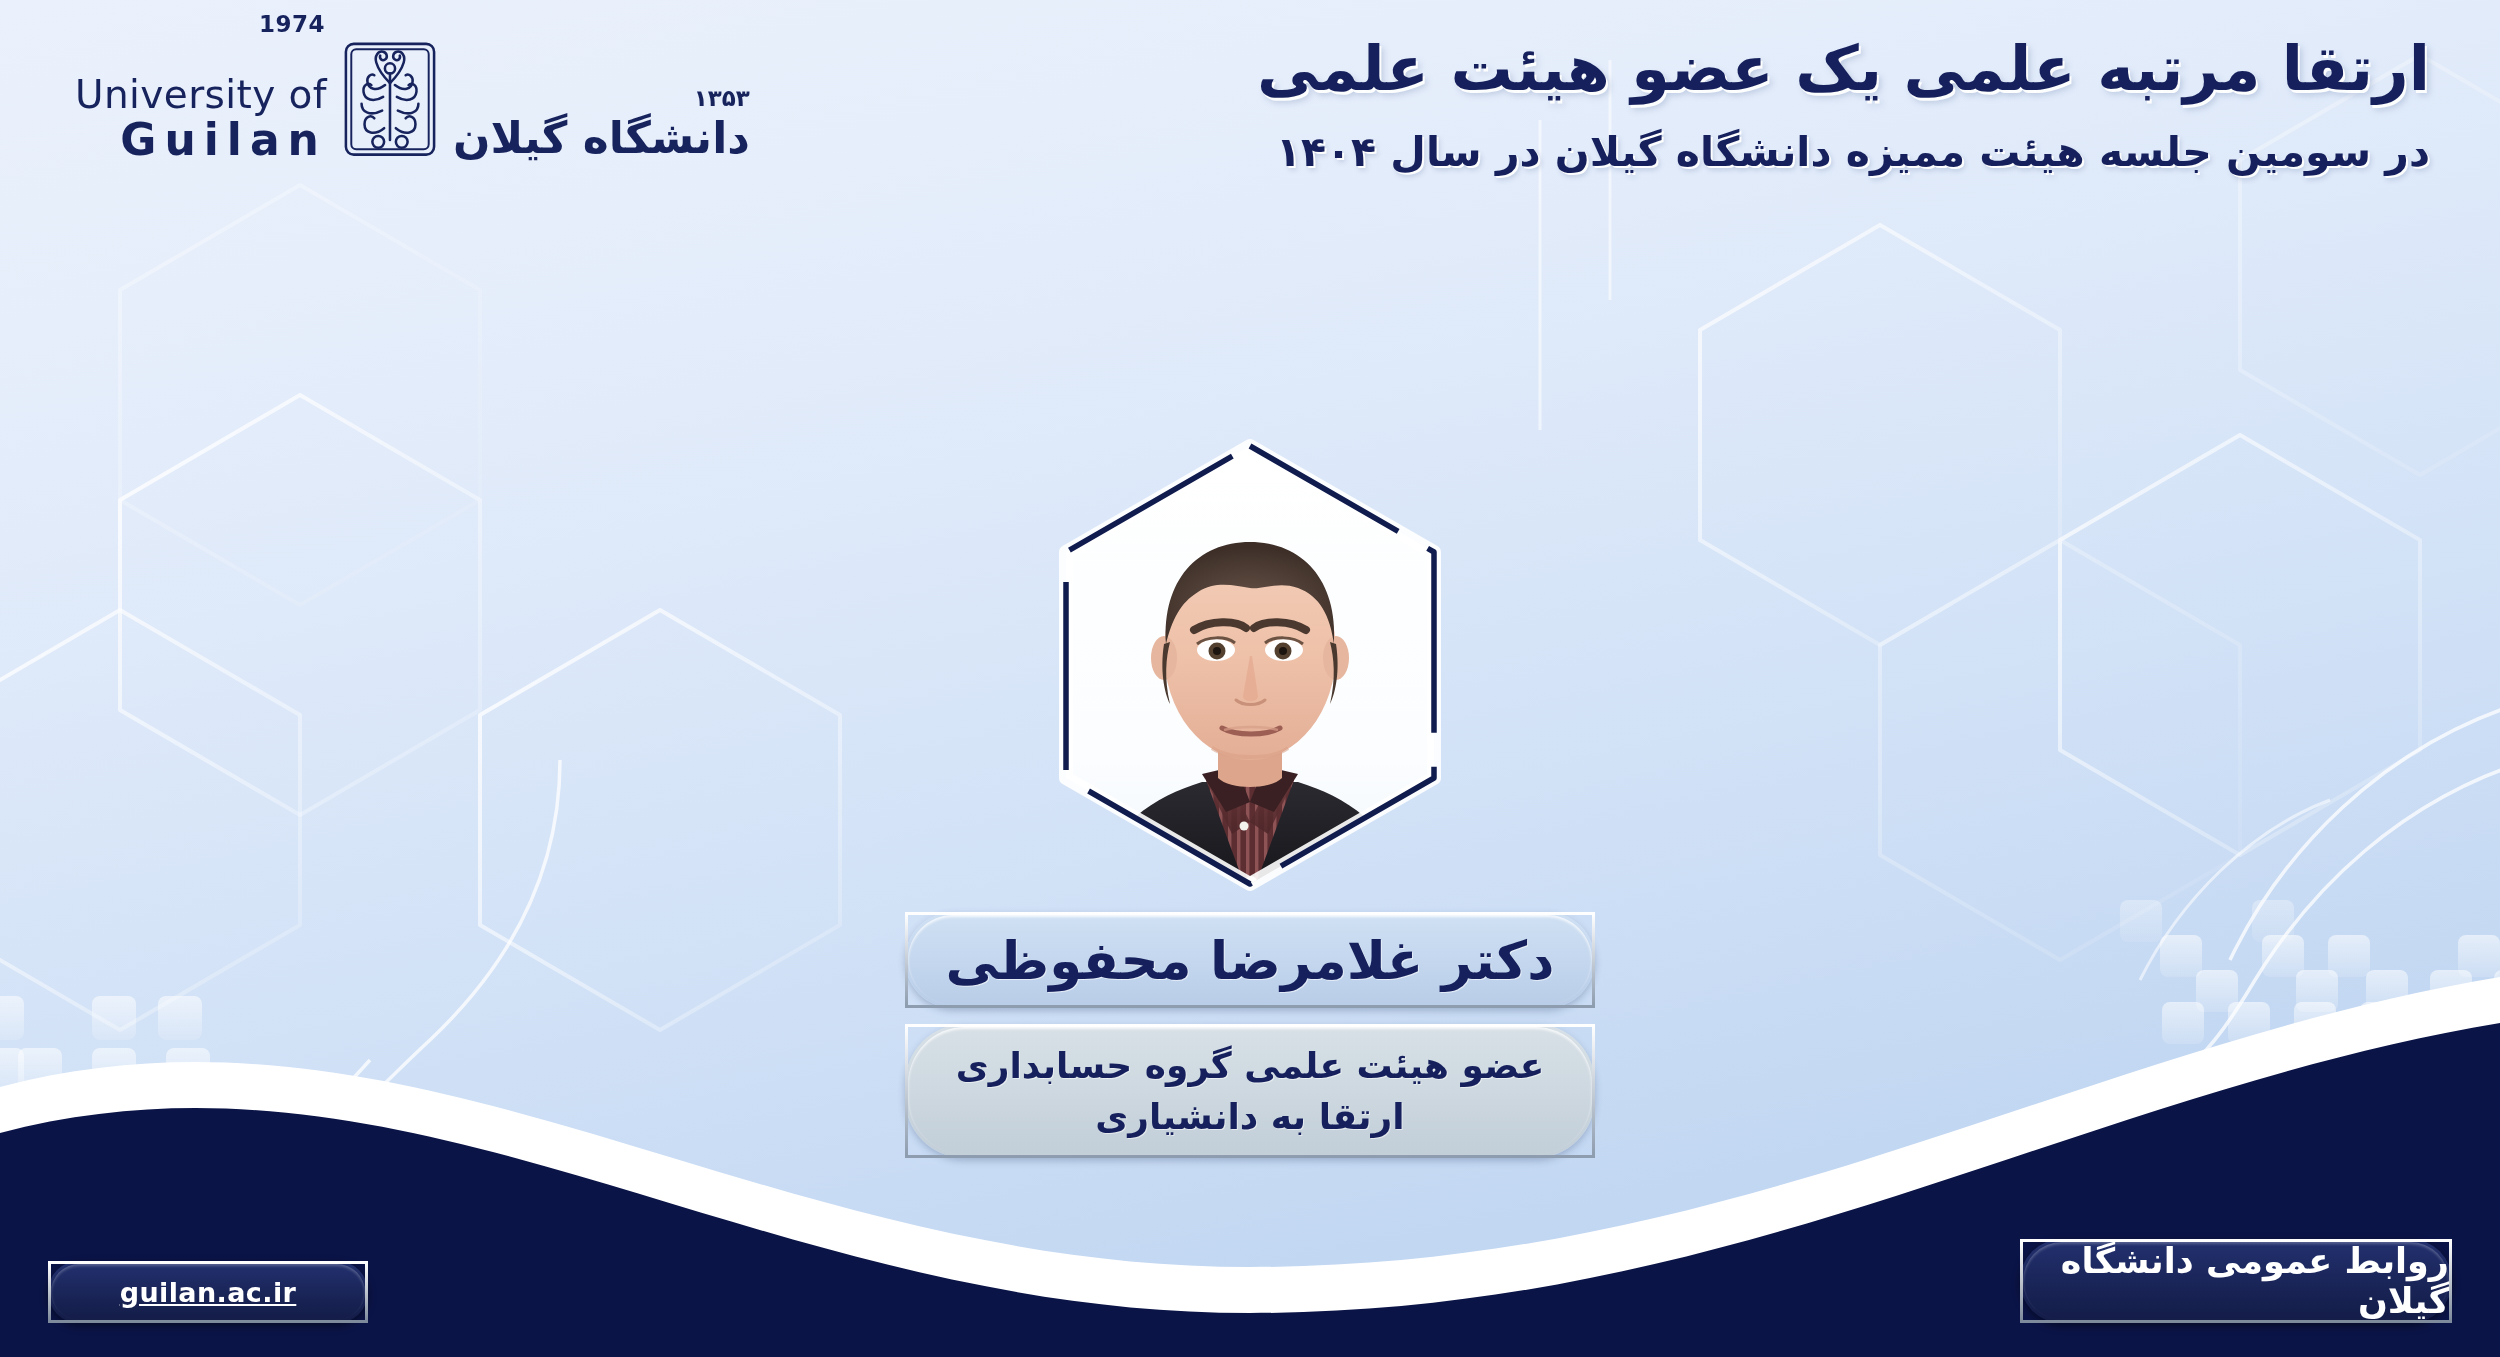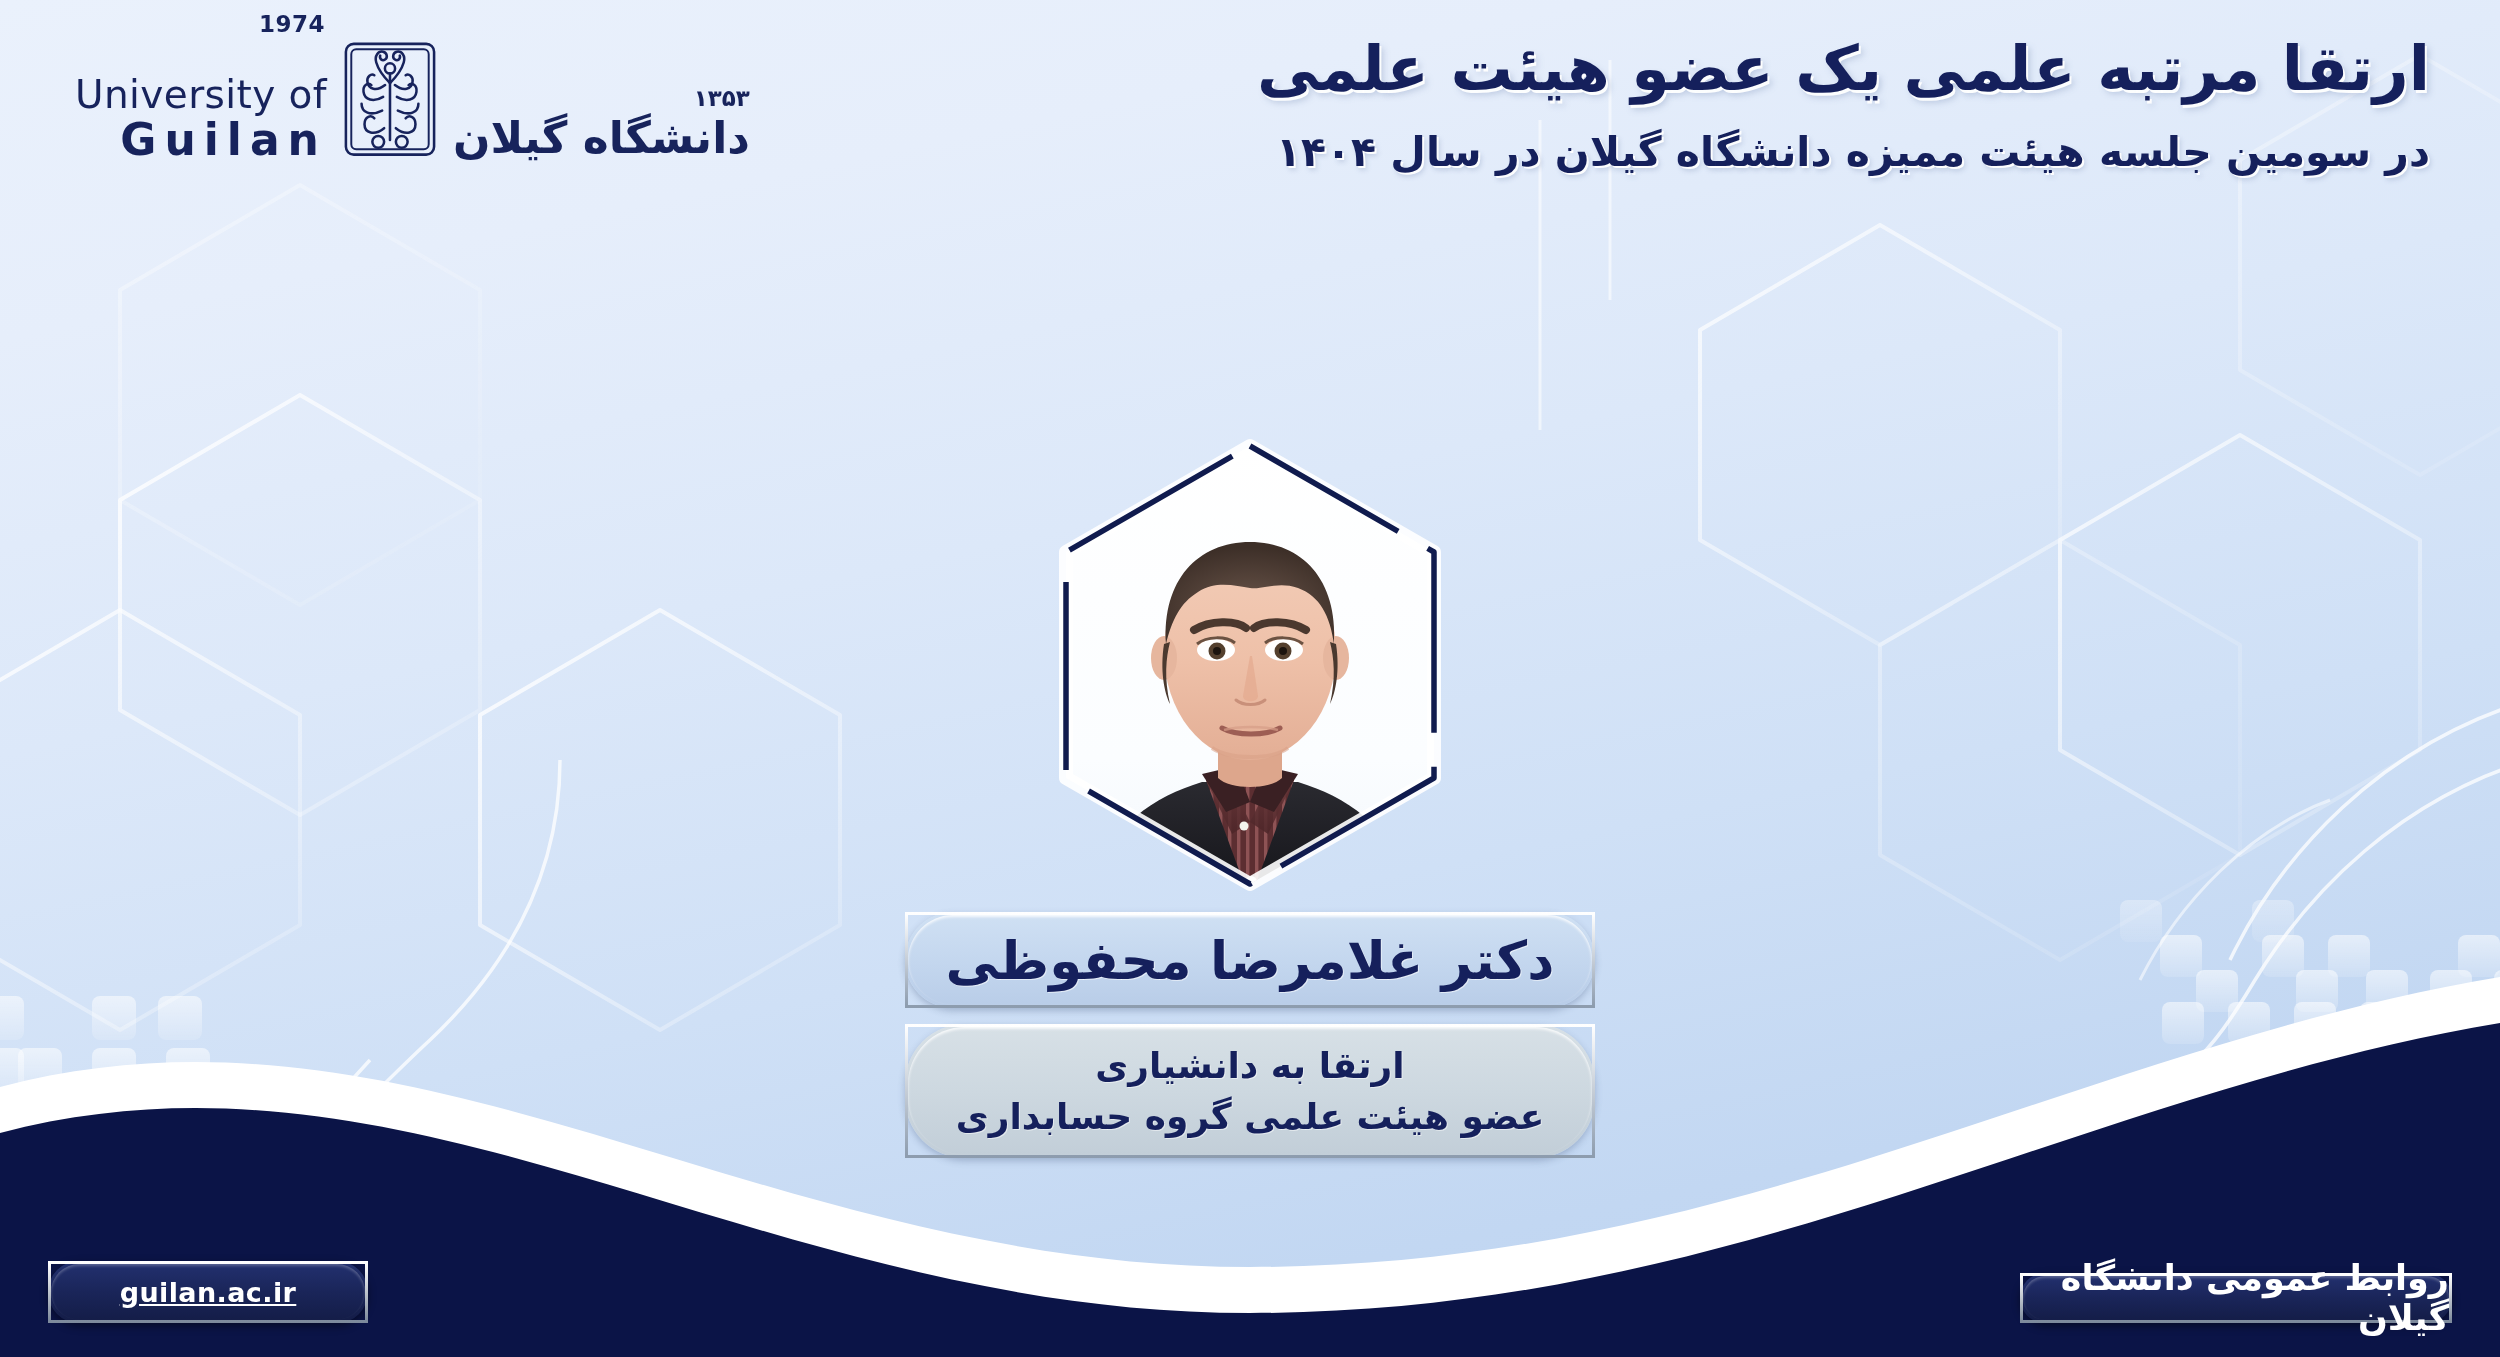--- a/index.html
+++ b/index.html
@@ -133,21 +133,21 @@
     border-radius:44px;
     display:flex; align-items:center; justify-content:center;
     color:#fff;
     box-shadow:0 3px 8px rgba(0,0,0,.45), inset 0 2px 3px rgba(255,255,255,.25);
   }
   .pill-site{
     left:48px; width:320px; height:62px;
     direction:ltr; font-size:27px; font-weight:bold; letter-spacing:.4px;
   }
   .pill-pr{
-    right:48px; width:432px; height:50px;
+    right:48px; width:432px; height:84px;
     direction:rtl; font-size:35px; font-weight:bold; letter-spacing:.3px;
   }
 </style>
 </head>
 <body>
 
 <div class="poster">
 
   <div class="bg-layer">
     <svg viewBox="0 0 2500 1357" preserveAspectRatio="none" xmlns="http://www.w3.org/2000/svg">
@@ -363,22 +363,22 @@
       </g>
 
       <path d="M220 16 L404 122 L404 348 L220 454 L36 348 L36 122 Z" fill="none" stroke="#ffffff" stroke-width="14" stroke-linejoin="round" opacity=".9"></path>
       <path d="M220 16 L404 122 L404 348 L220 454 L36 348 L36 122 Z" fill="none" stroke="#101b4e" stroke-width="5.5" stroke-linejoin="round" stroke-dasharray="188 34 188 34 188 34" stroke-dashoffset="17"></path>
     </svg>
   </div>
 
   <div class="badges">
     <div class="badge badge-name">دکتر غلامرضا محفوظی</div>
     <div class="badge badge-role">
+      <span>عضو هیئت علمی گروه حسابداری</span>
       <span>ارتقا به دانشیاری</span>
-      <span>عضو هیئت علمی گروه حسابداری</span>
     </div>
   </div>
 
   <div class="footer-wave">
     <svg viewBox="0 0 2500 420" preserveAspectRatio="none" xmlns="http://www.w3.org/2000/svg">
       <path d="M0 150 C 420 40 760 330 1250 330 C 1740 330 2080 110 2500 40 L2500 420 L0 420 Z" fill="#ffffff"></path>
       <path d="M0 196 C 420 86 760 376 1250 376 C 1740 376 2080 156 2500 86 L2500 420 L0 420 Z" fill="#0b1447"></path>
     </svg>
   </div>
 

